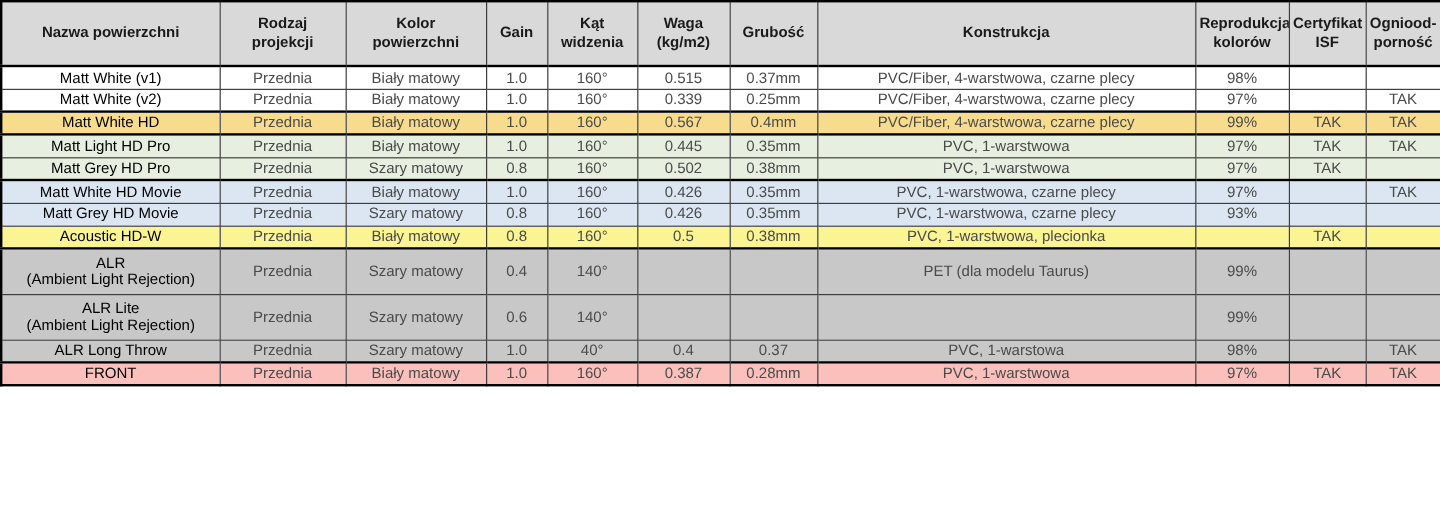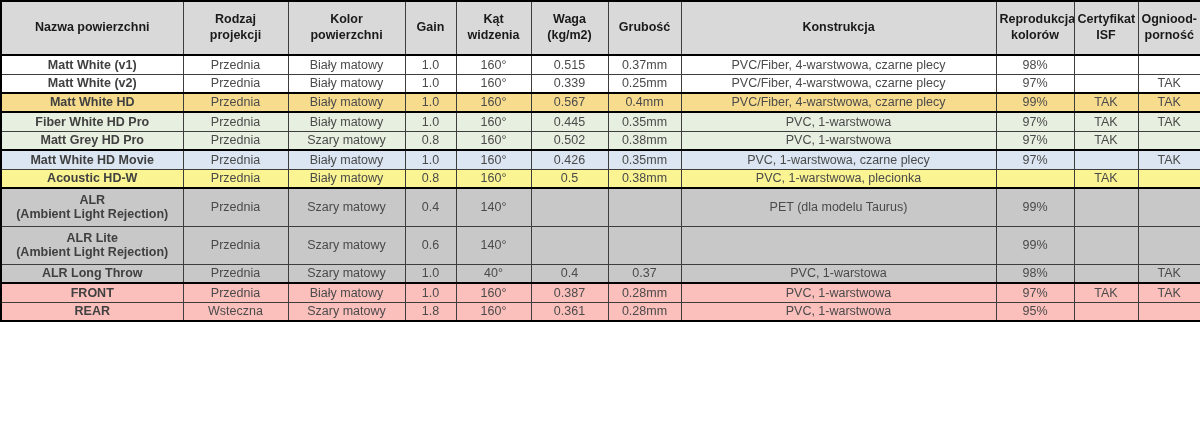--- a/index.html
+++ b/index.html
@@ -39,22 +39,22 @@
     line-height: 1.25;
     border-bottom: 2px solid #000000;
   }
   table.surface-table tbody td {
     font-size: 12.5px;
     color: #4a4a4a;
     height: 19px;
     line-height: 1.15;
   }
   table.surface-table tbody td.cell-name {
-    font-weight: bold;
-    color: #404040;
+    font-weight: normal;
+    color: #000000;
     font-size: 12.5px;
     text-align: center;
   }
   table.surface-table tbody tr.group-start td {
     border-top: 2px solid #000000;
   }
   table.surface-table tbody tr.tall td {
     height: 38px;
   }
 </style>
@@ -132,21 +132,21 @@
           <td class="cell-gain">1.0</td>
           <td class="cell-angle">160°</td>
           <td class="cell-weight">0.567</td>
           <td class="cell-thickness">0.4mm</td>
           <td class="cell-construction">PVC/Fiber, 4-warstwowa, czarne plecy</td>
           <td class="cell-reproduction">99%</td>
           <td class="cell-isf">TAK</td>
           <td class="cell-fire">TAK</td>
         </tr>
         <tr class="group-start" style="background: rgb(231, 240, 224);">
-          <td class="cell-name">Fiber White HD Pro</td>
+          <td class="cell-name">Matt Light HD Pro</td>
           <td class="cell-projection">Przednia</td>
           <td class="cell-color">Biały matowy</td>
           <td class="cell-gain">1.0</td>
           <td class="cell-angle">160°</td>
           <td class="cell-weight">0.445</td>
           <td class="cell-thickness">0.35mm</td>
           <td class="cell-construction">PVC, 1-warstwowa</td>
           <td class="cell-reproduction">97%</td>
           <td class="cell-isf">TAK</td>
           <td class="cell-fire">TAK</td>
@@ -169,20 +169,33 @@
           <td class="cell-projection">Przednia</td>
           <td class="cell-color">Biały matowy</td>
           <td class="cell-gain">1.0</td>
           <td class="cell-angle">160°</td>
           <td class="cell-weight">0.426</td>
           <td class="cell-thickness">0.35mm</td>
           <td class="cell-construction">PVC, 1-warstwowa, czarne plecy</td>
           <td class="cell-reproduction">97%</td>
           <td class="cell-isf"></td>
           <td class="cell-fire">TAK</td>
+        </tr>
+        <tr style="background: rgb(219, 230, 242);">
+          <td class="cell-name">Matt Grey HD Movie</td>
+          <td class="cell-projection">Przednia</td>
+          <td class="cell-color">Szary matowy</td>
+          <td class="cell-gain">0.8</td>
+          <td class="cell-angle">160°</td>
+          <td class="cell-weight">0.426</td>
+          <td class="cell-thickness">0.35mm</td>
+          <td class="cell-construction">PVC, 1-warstwowa, czarne plecy</td>
+          <td class="cell-reproduction">93%</td>
+          <td class="cell-isf"></td>
+          <td class="cell-fire"></td>
         </tr>
         <tr style="background: rgb(250, 244, 146);">
           <td class="cell-name">Acoustic HD-W</td>
           <td class="cell-projection">Przednia</td>
           <td class="cell-color">Biały matowy</td>
           <td class="cell-gain">0.8</td>
           <td class="cell-angle">160°</td>
           <td class="cell-weight">0.5</td>
           <td class="cell-thickness">0.38mm</td>
           <td class="cell-construction">PVC, 1-warstwowa, plecionka</td>
@@ -237,28 +250,15 @@
           <td class="cell-color">Biały matowy</td>
           <td class="cell-gain">1.0</td>
           <td class="cell-angle">160°</td>
           <td class="cell-weight">0.387</td>
           <td class="cell-thickness">0.28mm</td>
           <td class="cell-construction">PVC, 1-warstwowa</td>
           <td class="cell-reproduction">97%</td>
           <td class="cell-isf">TAK</td>
           <td class="cell-fire">TAK</td>
         </tr>
-        <tr style="background: rgb(251, 192, 188);">
-          <td class="cell-name">REAR</td>
-          <td class="cell-projection">Wsteczna</td>
-          <td class="cell-color">Szary matowy</td>
-          <td class="cell-gain">1.8</td>
-          <td class="cell-angle">160°</td>
-          <td class="cell-weight">0.361</td>
-          <td class="cell-thickness">0.28mm</td>
-          <td class="cell-construction">PVC, 1-warstwowa</td>
-          <td class="cell-reproduction">95%</td>
-          <td class="cell-isf"></td>
-          <td class="cell-fire"></td>
-        </tr>
       </tbody>
   </table>
 </div>
 
 </body></html>

